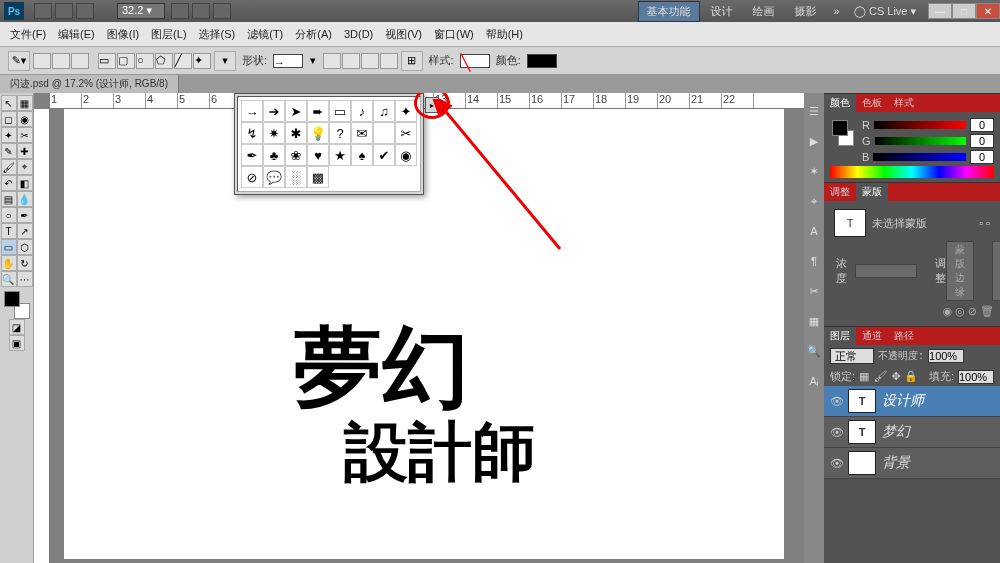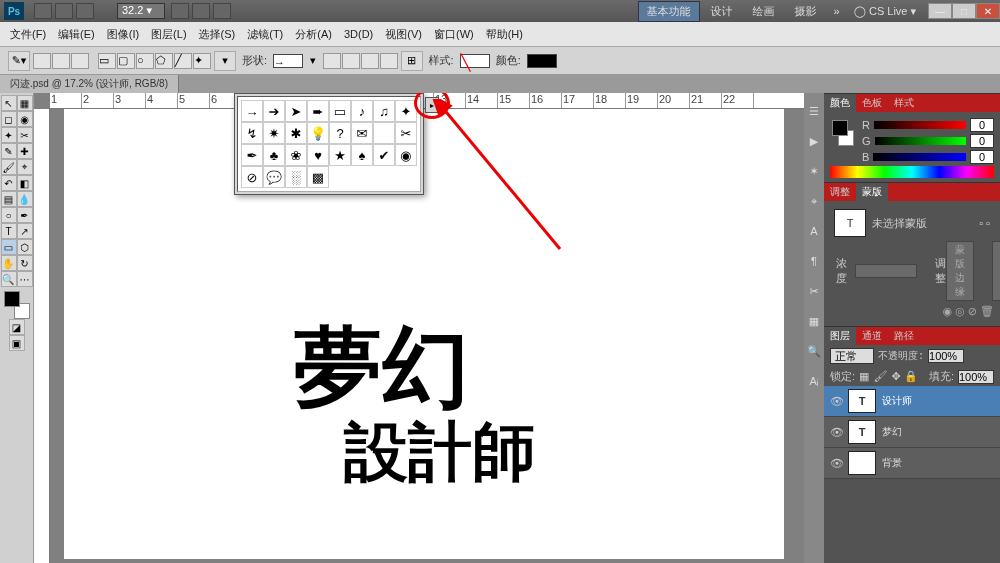--- a/index.html
+++ b/index.html
@@ -69,21 +69,21 @@
 .layer-top{display:flex;align-items:center;gap:4px;padding:3px 6px;}
 .blend{background:#ddd;color:#000;border:1px solid #333;padding:0 16px 0 4px;height:16px;}
 .opa{color:#ccc;font-size:10px;font-family:Liberation Mono, monospace;}
 .opa-val{width:36px;background:#ddd;color:#000;border:1px solid #333;text-align:right;padding-right:12px;}
 .lock-row{display:flex;align-items:center;gap:4px;padding:2px 6px;color:#ccc;font-size:10px;}
 .layer-list{background:#5e5e5e;}
 .layer{display:flex;align-items:center;gap:6px;padding:3px 6px;border-bottom:1px solid #444;}
 .layer.sel{background:#4a7fb5;color:#fff;}
 .eye{width:12px;color:#ccc;}
 .lthumb{width:28px;height:24px;background:#fff;border:1px solid #222;display:flex;align-items:center;justify-content:center;color:#333;font-weight:bold;}
-.lname{color:#ddd;font-size:10px;}
+.lname{color:#ddd;font-size:14px;font-style:italic;}
 .layer.sel .lname{color:#fff;}
 .spectrum{height:12px;background:linear-gradient(to right,red,yellow,lime,cyan,blue,magenta,red);}
 </style>
 </head>
 <body>
 
 <div class="titlebar">
   <div class="ps-logo">Ps</div>
   <div class="tb-icons">
     <div class="tb-icon"></div>

